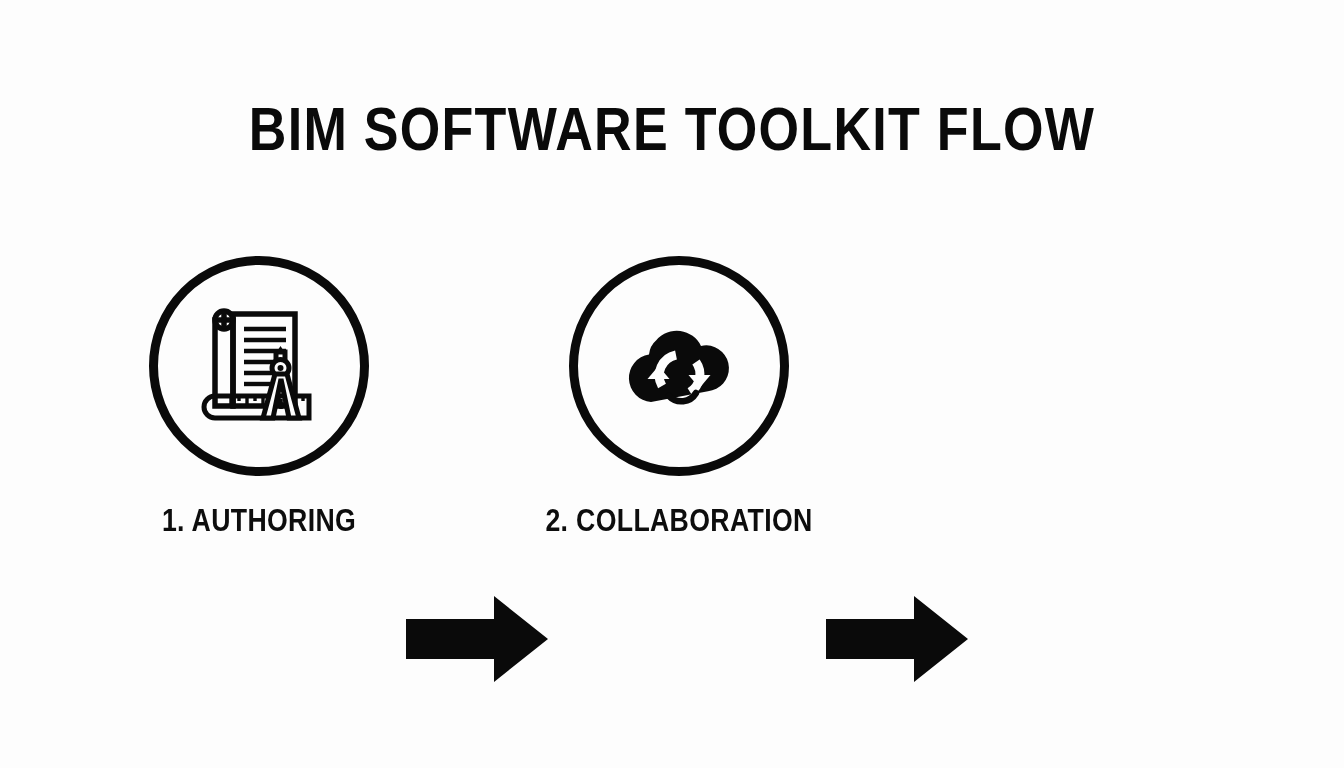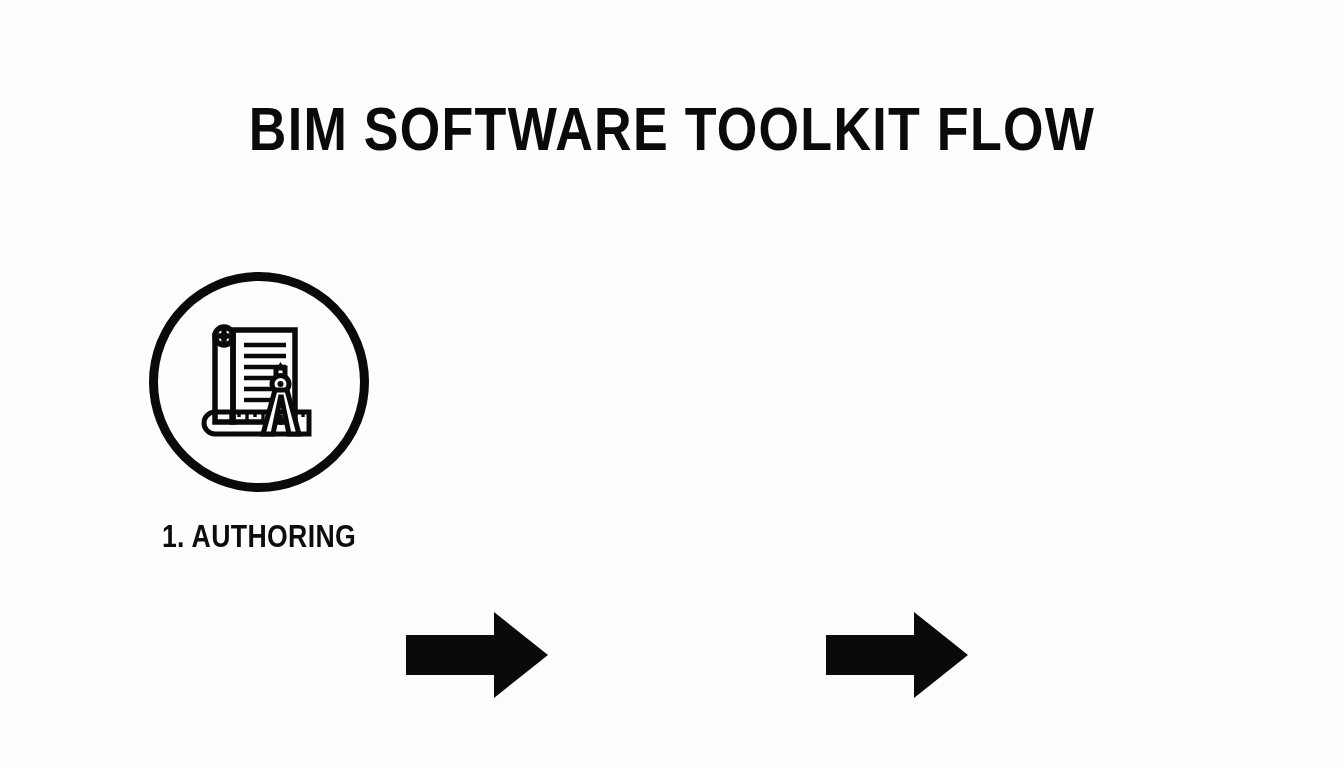--- a/index.html
+++ b/index.html
@@ -35,21 +35,21 @@
     color: #0a0a0a;
     line-height: 1;
     transform: scaleX(0.84);
     transform-origin: center top;
     white-space: nowrap;
   }
 
   
   .flow {
     position: absolute;
-    top: 272px;
+    top: 256px;
     left: 0;
     width: 1344px;
     height: 300px;
   }
 
   .step {
     position: absolute;
     top: 0;
     width: 220px;
     height: 300px;
@@ -167,20 +167,49 @@
       </div>
       <div class="step-label">1. AUTHORING</div>
     </div>
 
     <div class="arrow arrow-1">
       <svg viewBox="0 0 146 90">
         <path d="M2 25 H90 V2 L144 45 L90 88 V65 H2 Z" fill="#0a0a0a"></path>
       </svg>
     </div>
 
+    <div class="step step-2">
+      <div class="node-circle">
+        <svg class="node-icon" viewBox="0 0 132 132">
+
+          <path fill="#0a0a0a" d="
+            M38 102
+            a24 24 0 0 1 -2 -47.6
+            a22 22 0 0 1 7.5 -14.5
+            a27 27 0 0 1 44.5 6
+            a24 24 0 0 1 5.5 -0.6
+            a23 23 0 0 1 1.5 45.9
+            z"></path>
+
+          <g fill="none" stroke="#fdfdfd" stroke-width="9" stroke-linecap="butt">
+            <path d="M49 86 A21 21 0 0 1 63 55"></path>
+            <path d="M83 62 A21 21 0 0 1 77 92"></path>
+          </g>
+
+          <path fill="#fdfdfd" d="M45.5 66 L56.5 79 h-22 z"></path>
+
+          <path fill="#fdfdfd" d="M86.5 88 L75.5 75 h22 z"></path>
+
+          <g fill="none" stroke="#0a0a0a" stroke-width="6.5" stroke-linecap="round">
+            <path d="M56 96 A17 17 0 0 0 83 93"></path>
+          </g>
+        </svg>
+      </div>
+      <div class="step-label">2. COLLABORATION</div>
+    </div>
 
     <div class="arrow arrow-2">
       <svg viewBox="0 0 146 90">
         <path d="M2 25 H90 V2 L144 45 L90 88 V65 H2 Z" fill="#0a0a0a"></path>
       </svg>
     </div>
 
 
   </div>
 </div>

